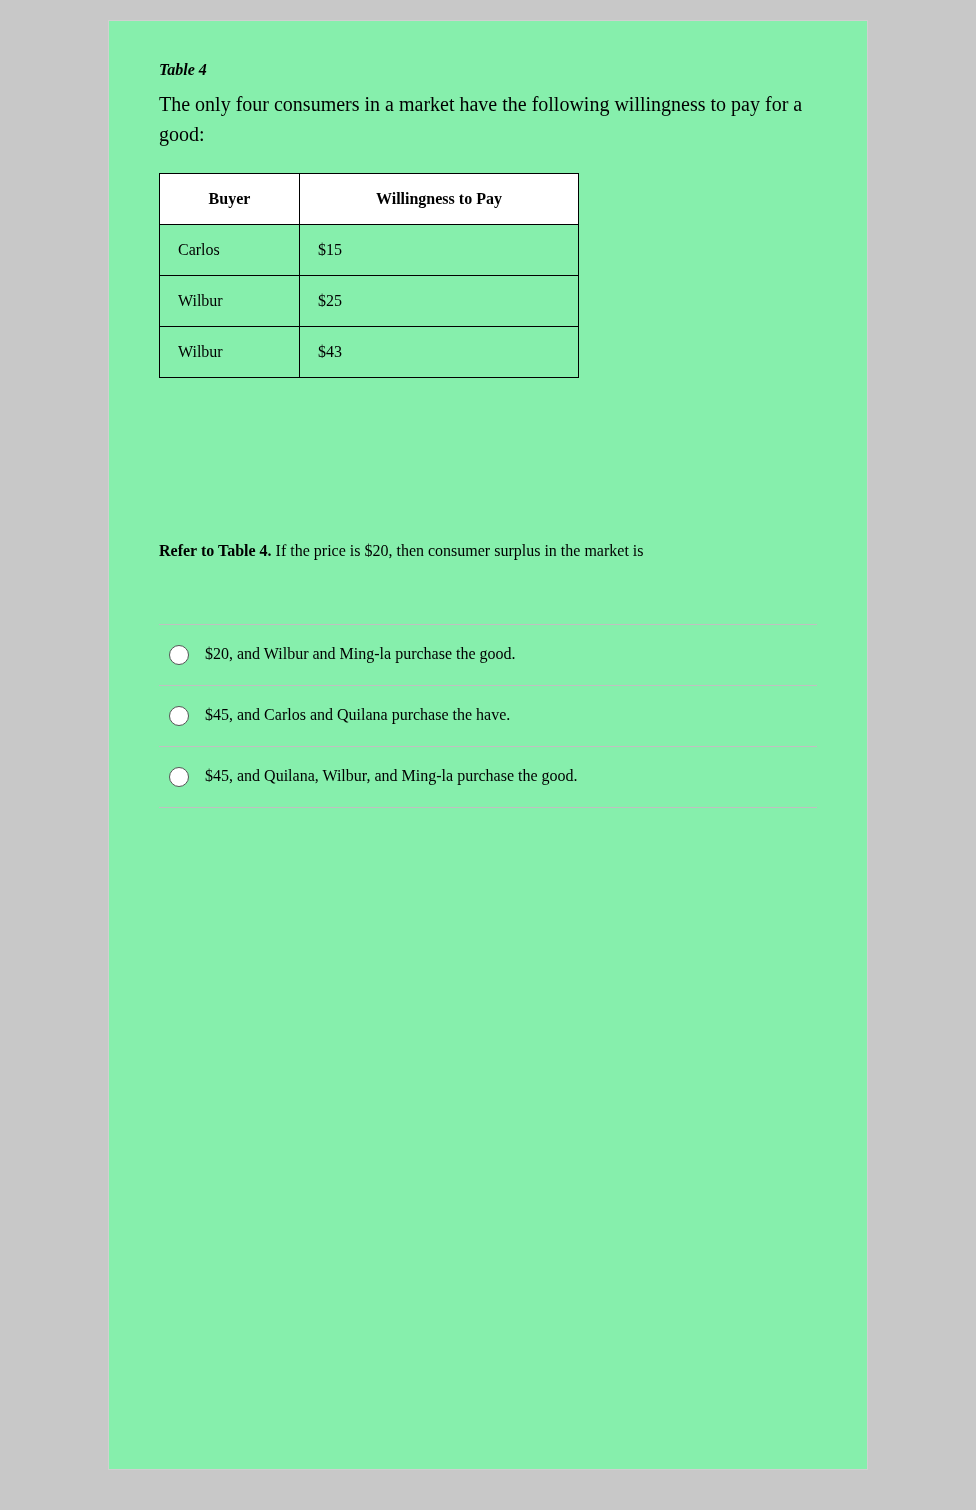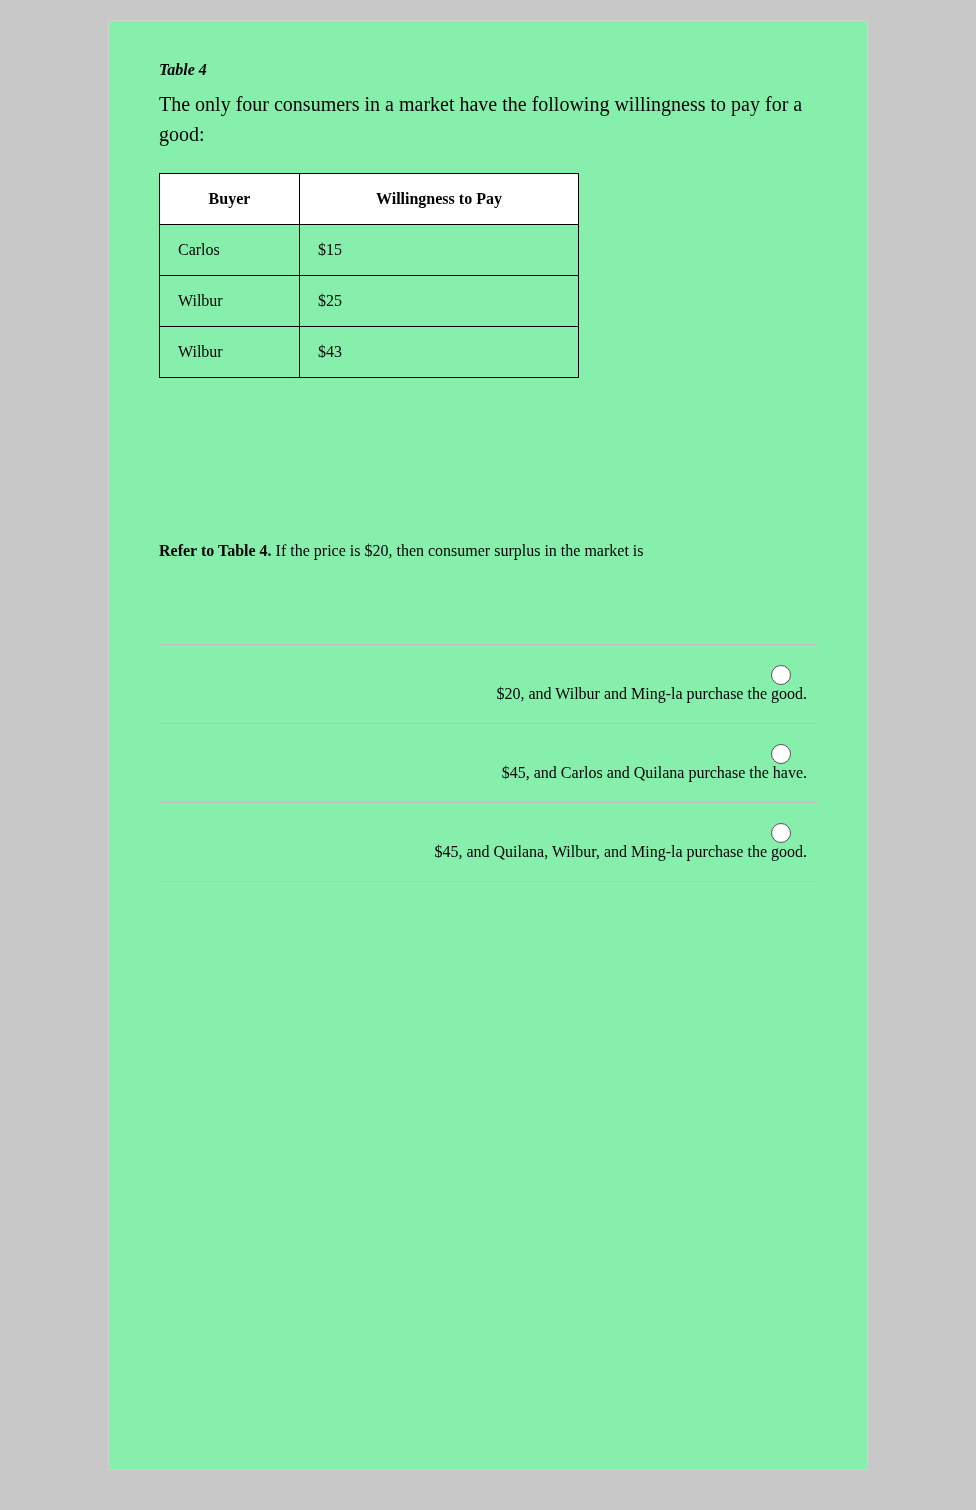--- a/index.html
+++ b/index.html
@@ -68,41 +68,40 @@
     }
 
     .spacer {
       height: 120px;
     }
 
     .question-text {
       font-size: 16px;
       line-height: 1.6;
       color: #000;
-      margin-bottom: 80px;
+      margin-bottom: 60px;
     }
 
     .question-text .bold {
       font-weight: bold;
     }
 
     .answer-options {
       width: 100%;
       border-top: 1px solid #c0c0c0;
     }
 
     .answer-option {
       display: flex;
-      align-items: flex-end;
+      align-items: flex-start;
       padding: 20px 10px;
       border-bottom: 1px solid #c0c0c0;
       font-size: 16px;
       color: #000;
       font-family: Georgia, 'Times New Roman', serif;
-      flex-direction: column;
     }
 
     .radio-circle {
       width: 20px;
       height: 20px;
       border-radius: 50%;
       border: 1.5px solid #555;
       margin-right: 16px;
       flex-shrink: 0;
       background: #fff;

